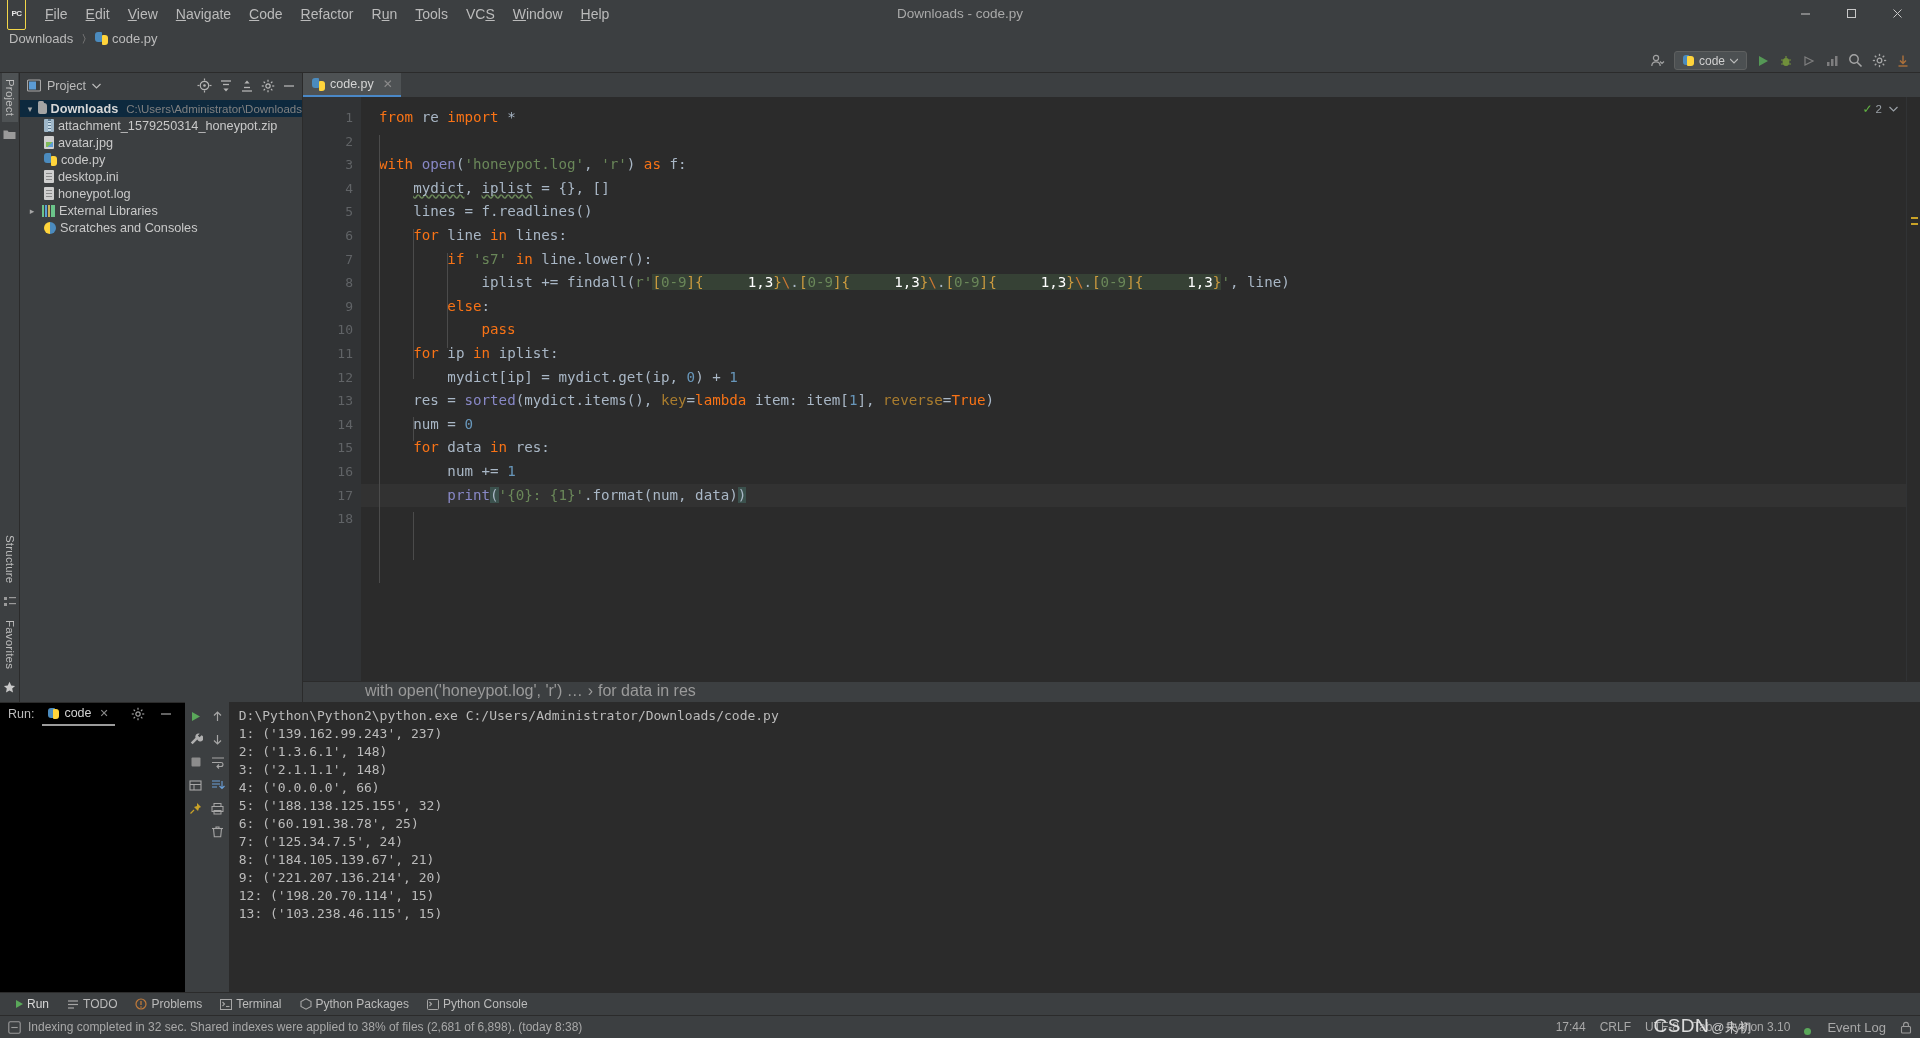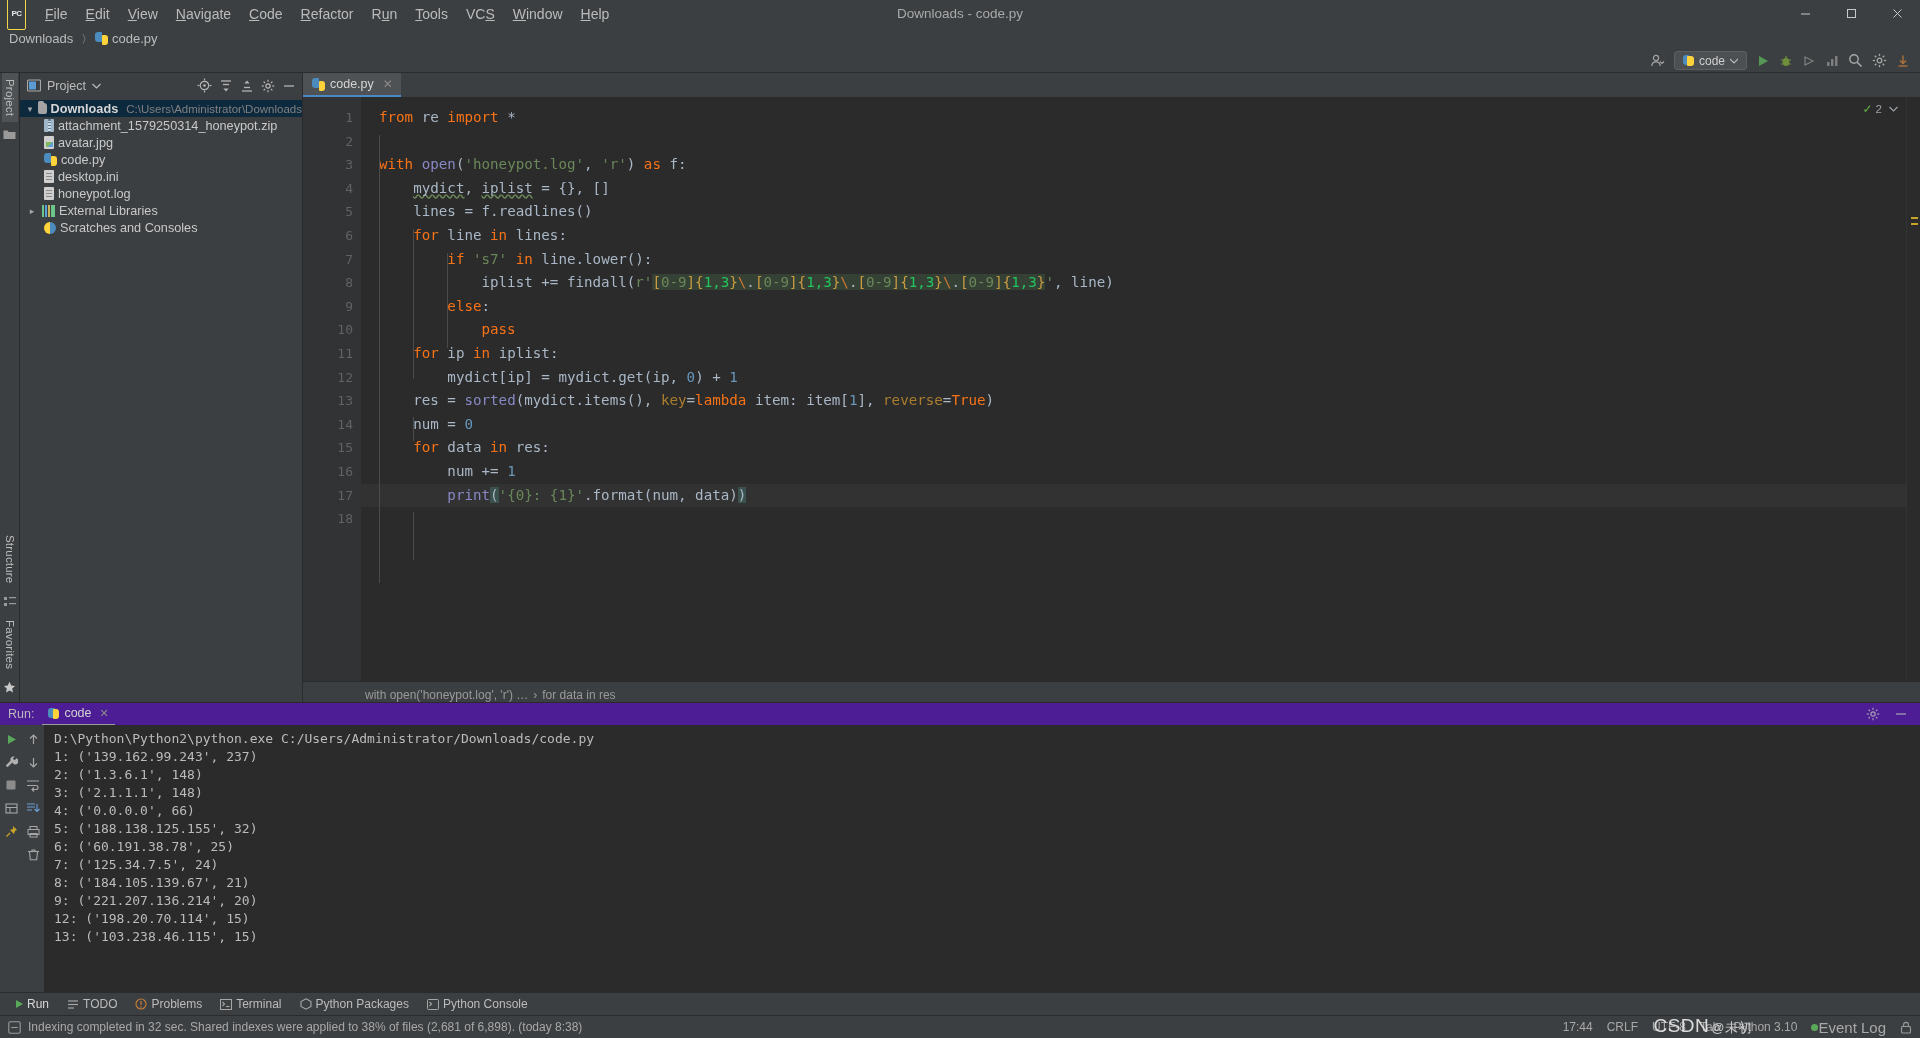--- a/index.html
+++ b/index.html
@@ -158,21 +158,21 @@
   .str { color: #6a8759; }
   .num { color: #6897bb; }
   .op  { color: #a9b7c6; }
   .id  { color: #a9b7c6; }
   .param { color: #aa7d2e; }
   .bi  { color: #8888c6; }
   .err { text-decoration: underline wavy #6a8759; text-decoration-skip-ink: none; }
   .rx-bg { background: #364135; }
   .rx-cls { color: #6a8759; }
   .rx-brk { color: #cc9b3f; }
-  .rx-num { color: #22c55e; }
+  .rx-num { color: #ffffff; margin-left: 44px; }
   .rx-esc { color: #cc7832; }
   .rx-dot { color: #a9b7c6; }
   .brace-hl { background: #3b514d; }
 
   
   .iguide { position: absolute; width: 1px; background: #4b4b4b; }
 
   
   .markerbar {
     width: 14px; flex: 0 0 14px; background: #2b2b2b; position: relative;
@@ -180,27 +180,27 @@
   }
   .mk { position: absolute; right: 2px; width: 7px; height: 2px; }
 
   .inspect-badge {
     position: absolute; top: 5px; right: 22px; display: flex; align-items: center;
     gap: 3px; font-size: 11.5px; color: #9aa0a6; z-index: 5;
   }
   .chk { color: #62b543; font-size: 12px; }
 
   .editor-crumb {
-    height: 21px; flex: 0 0 21px; background: #3c3f41; display: flex; align-items: flex-end;
-    padding-left: 62px; font-size: 12px; color: #9a9a9a; gap: 5px;
+    height: 21px; flex: 0 0 21px; background: #3c3f41; display: flex; align-items: flex-start;
+    padding-left: 62px; font-size: 16px; color: #9a9a9a; gap: 5px;
     border-top: 1px solid #2b2b2b;
   }
 
   
-  .runpanel { height: 290px; flex: 0 0 290px; display: flex; flex-direction: column; background: #4c1d95; }
+  .runpanel { height: 290px; flex: 0 0 290px; display: flex; flex-direction: row; background: #000000; }
   .run-head {
     height: 23px; flex: 0 0 23px; display: flex; align-items: center; gap: 8px;
     padding-left: 8px; font-size: 12.5px; color: #bbbbbb; border-top: 1px solid #2b2b2b;
   }
   .run-tab {
     display: flex; align-items: center; gap: 5px; padding: 0 6px; height: 23px;
     border-bottom: 2px solid #9b9b9b; font-size: 12.5px; color: #d2d2d2;
   }
   .run-head .sp { flex: 1 1 auto; }
   .run-body { flex: 1 1 auto; display: flex; min-height: 0; }
@@ -235,21 +235,21 @@
     font-size: 12px; color: #a8a8a8; padding: 0 8px; gap: 7px; border-top: 1px solid #2b2b2b;
     position: relative;
   }
   .sb-right { margin-left: auto; display: flex; align-items: center; gap: 14px; }
   .watermark {
     position: absolute; right: 168px; bottom: 1px; font-size: 19px; color: #e8e8e8;
     opacity: .92; font-family: "Liberation Sans", sans-serif; letter-spacing: .5px;
     pointer-events: none;
   }
   .watermark .cn { font-size: 13px; color: #d8d8d8; margin-left: 2px; }
-  .evt-log { display: flex; align-items: center; gap: 0; font-size: 15px; }
+  .evt-log { display: flex; align-items: flex-end; gap: 16px; font-size: 13px; }
   .evt-dot { width: 7px; height: 7px; border-radius: 50%; background: #5aa85a; }
 
   svg { display: block; }
 </style>
 </head>
 <body>
 
 <div class="app">
 
   <div class="titlebar">

